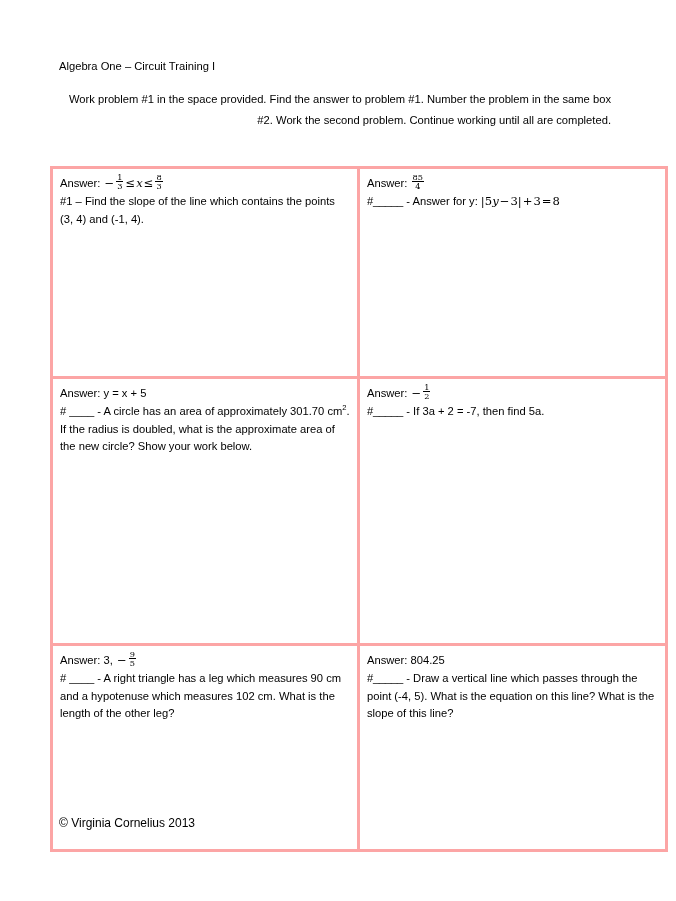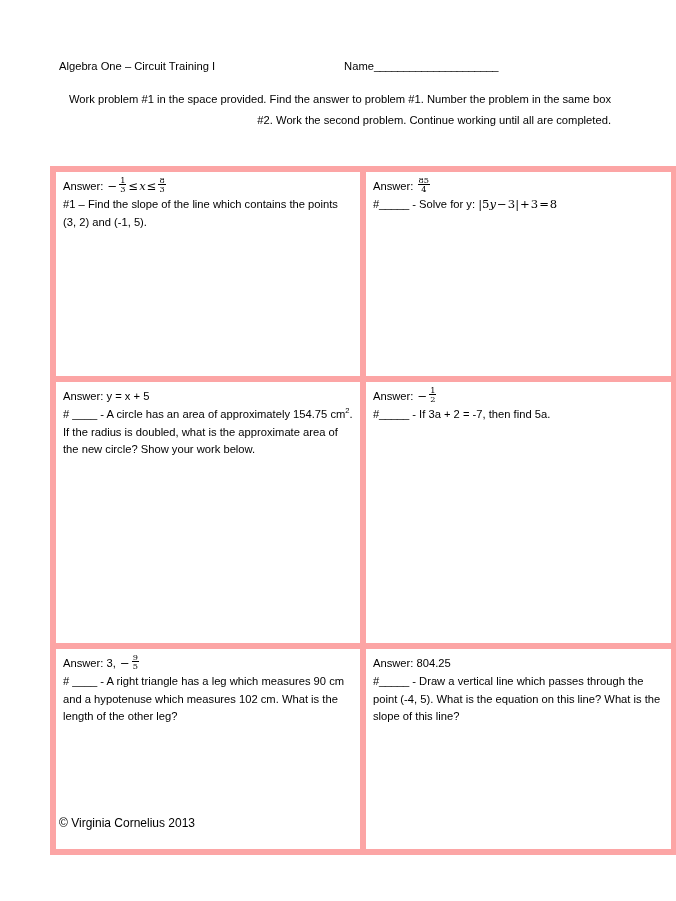--- a/index.html
+++ b/index.html
@@ -59,21 +59,21 @@
   
   .grid {
     position: absolute;
     left: 50px;
     top: 166px;
     width: 581px;
     border-collapse: collapse;
     table-layout: fixed;
   }
   .grid td {
-    border: 6px solid #fca5a5;
+    border: 3px solid #fca5a5;
     vertical-align: top;
     padding: 5px 7px 4px 7px;
     font-size: 11.2px;
     line-height: 17.5px;
   }
   .grid td.col-left { width: 290px; }
   .grid td.col-right { width: 291px; }
 
   .r1 { height: 210px; }
   .r2 { height: 267px; }
@@ -143,61 +143,58 @@
     line-height: 16px;
   }
 </style>
 </head>
 <body>
 
 <div class="page">
 
   <div class="header-row">
     <span class="doc-title">Algebra One – Circuit Training I</span>
-    <span class="name-field">
-      <span>Name</span><span class="name-blank">_____________________</span>
-    </span>
   </div>
 
   <div class="instructions">Work problem #1 in the space provided.  Find the answer to problem #1.  Number the problem in the same box #2.  Work the second problem.  Continue working until all are completed.</div>
 
   <table class="grid">
     <tbody>
         <tr class="r1">
       <td class="col-left">
         <div class="answer-line">
           <span>Answer:</span>
           <span class="op">−</span><span class="frac"><span class="num">1</span><span class="den">3</span></span><span class="op">≤</span><span class="math">x</span><span class="op">≤</span><span class="frac"><span class="num">8</span><span class="den">3</span></span>
         </div>
         <div class="prompt">
           <span>#1</span>
-          <span>– Find the slope of the line which contains the points (3, 2) and (-1, 5).</span>
+          <span>– Find the slope of the line which contains the points (3, 4) and (-1, 4).</span>
         </div>
       </td>
       <td class="col-right">
         <div class="answer-line">
           <span>Answer:</span>
           <span class="frac"><span class="num">85</span><span class="den">4</span></span>
         </div>
         <div class="prompt">
           <span class="blank">#_____</span>
-          <span>- Solve for y:</span>
+          <span>- Answer for y:</span>
           <span><span class="mathup">|</span><span class="mathup">5</span><span class="math">y</span><span class="op">−</span><span class="mathup">3</span><span class="mathup">|</span><span class="op">+</span><span class="mathup">3</span><span class="op">=</span><span class="mathup">8</span></span>
         </div>
       </td>
     </tr>
     <tr class="r2">
       <td class="col-left">
         <div class="answer-line">
           <span>Answer:</span>
           <span>y = x + 5</span>
         </div>
         <div class="prompt">
           <span># ____</span>
-          <span>- A circle has an area of approximately 154.75 cm</span><sup class="sq">2</sup><span>.  If the radius is doubled, what is the approximate area of the new circle?  Show your work below.</span>
+          <span>- A circle has an area of approximately 301.70 cm</span><sup class="sq">2</sup><span>.  If the radius is doubled, what is the approximate area of the new circle?  Show your work below.</span>
         </div>
       </td>
       <td class="col-right">
         <div class="answer-line">
           <span>Answer:</span>
           <span class="op">−</span><span class="frac"><span class="num">1</span><span class="den">2</span></span>
         </div>
         <div class="prompt">
           <span class="blank">#_____</span>
           <span>- If 3a + 2 = -7, then find 5a.</span>

